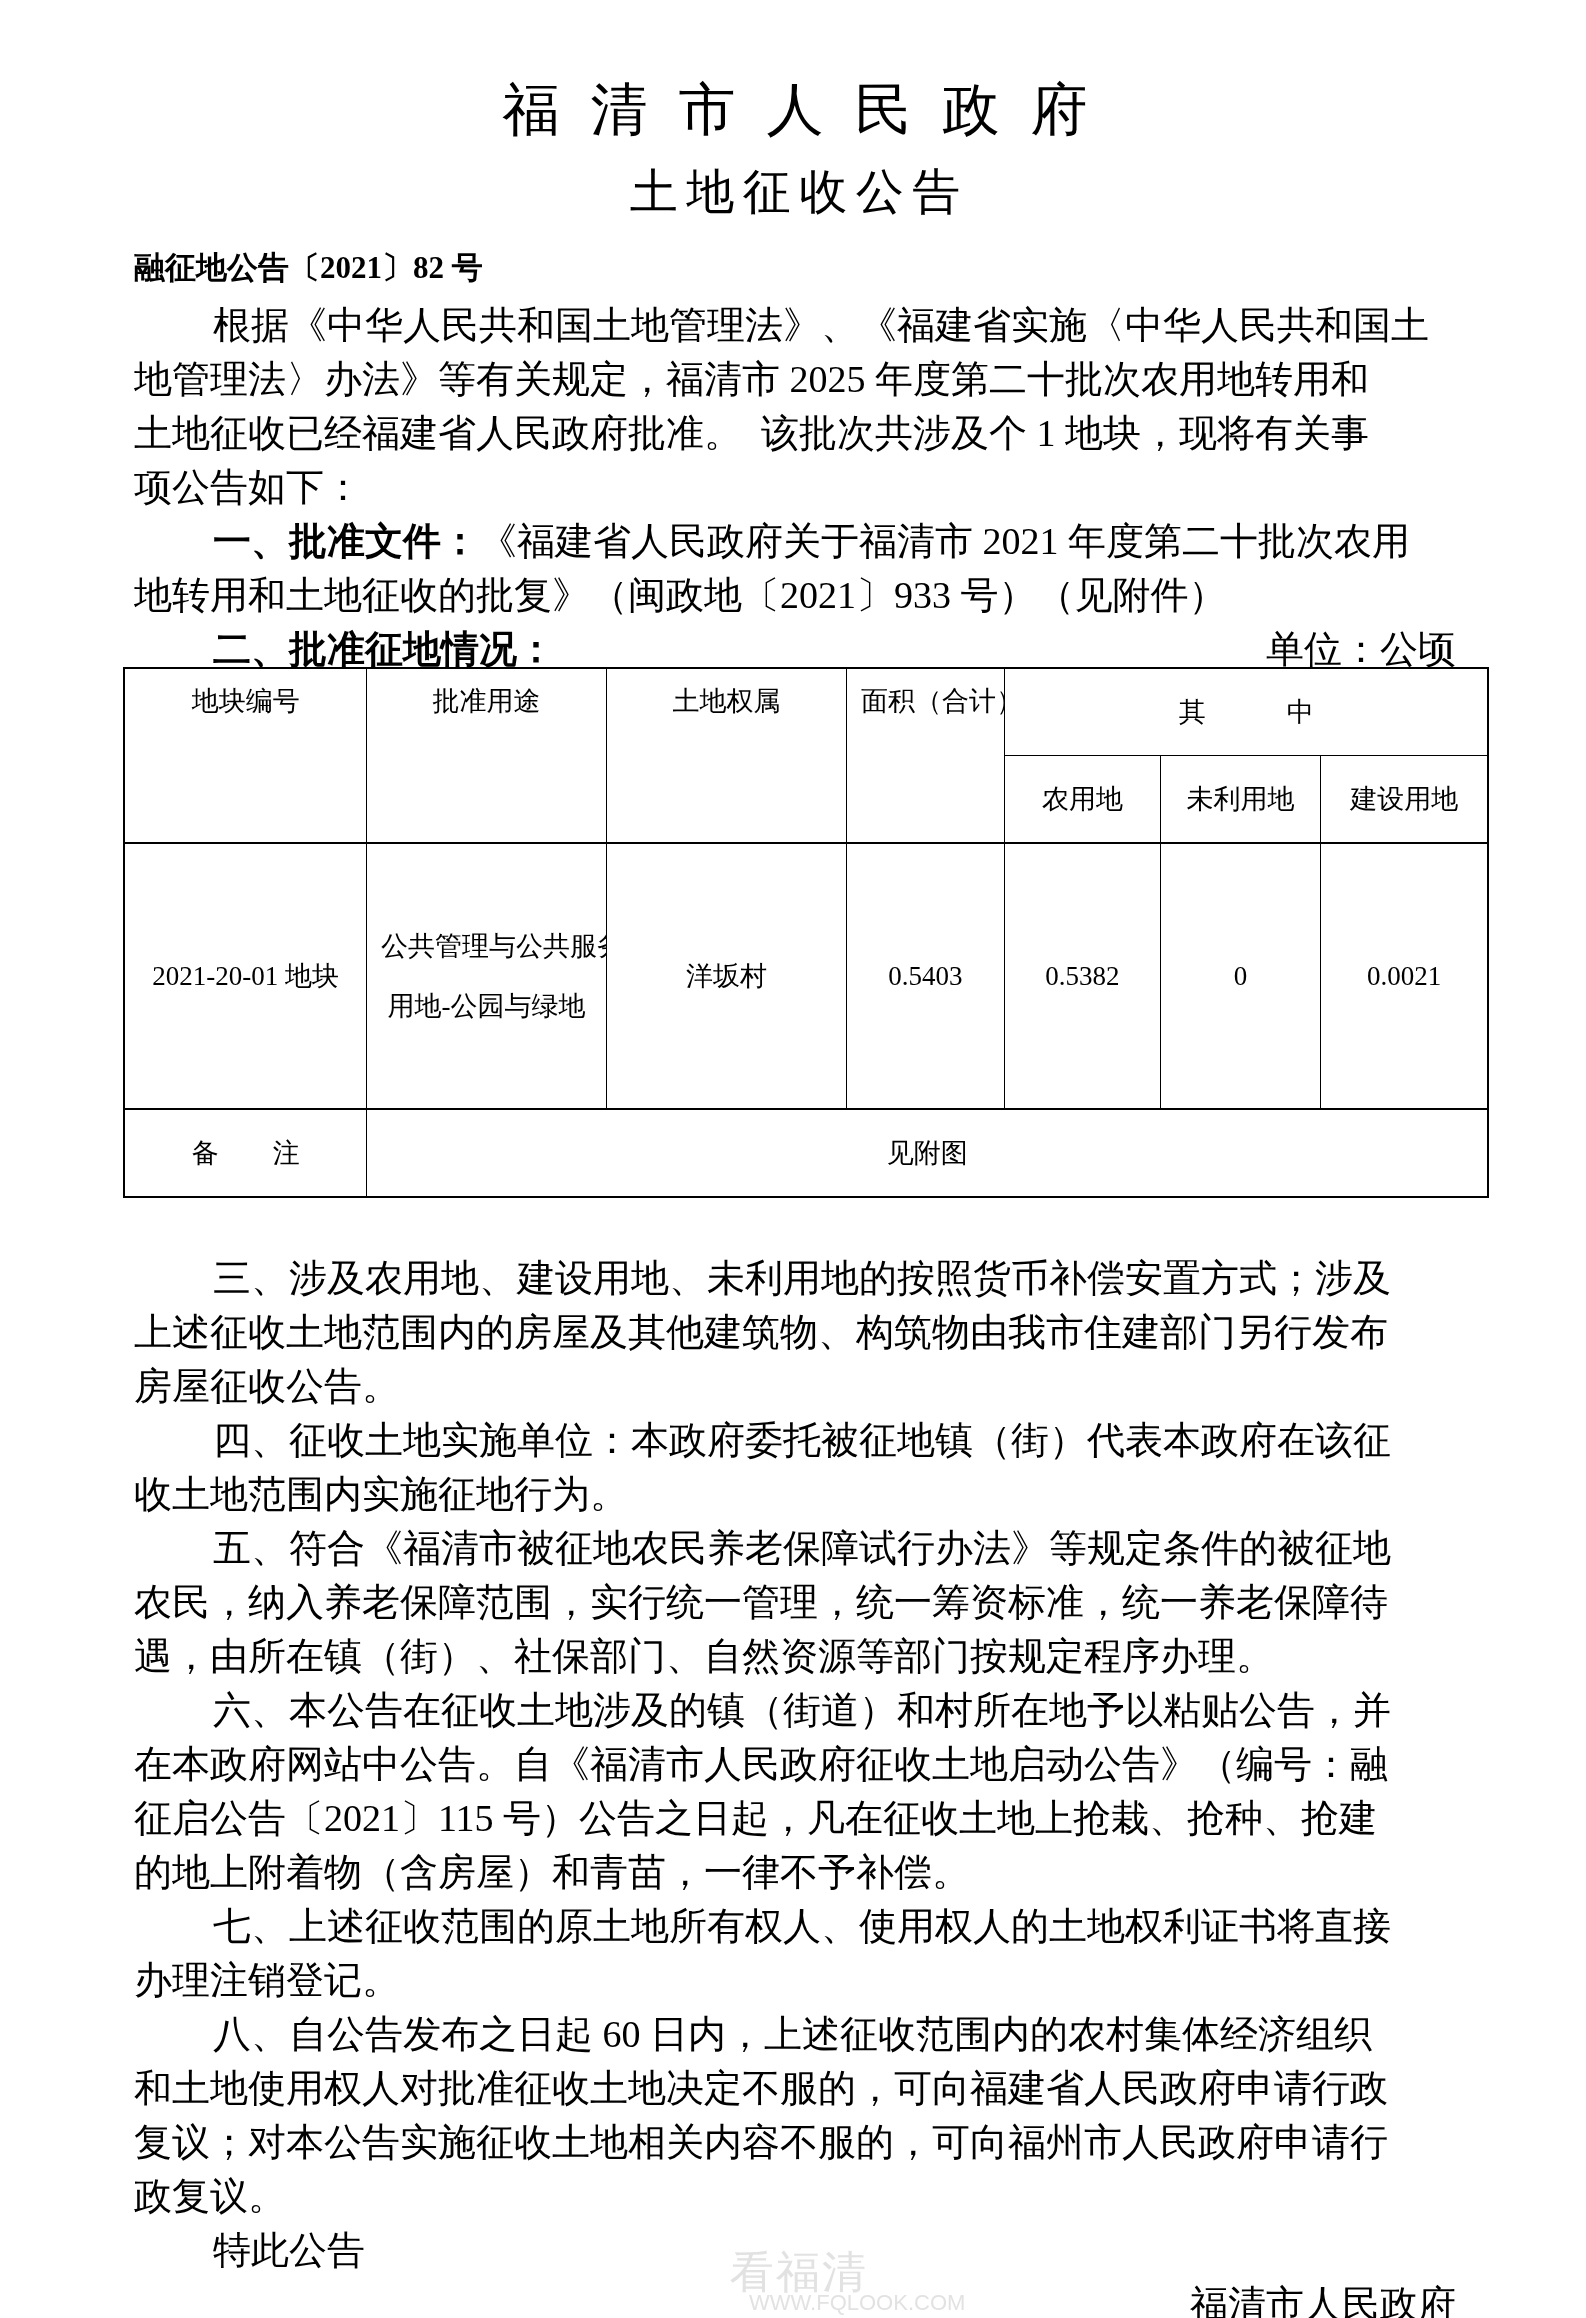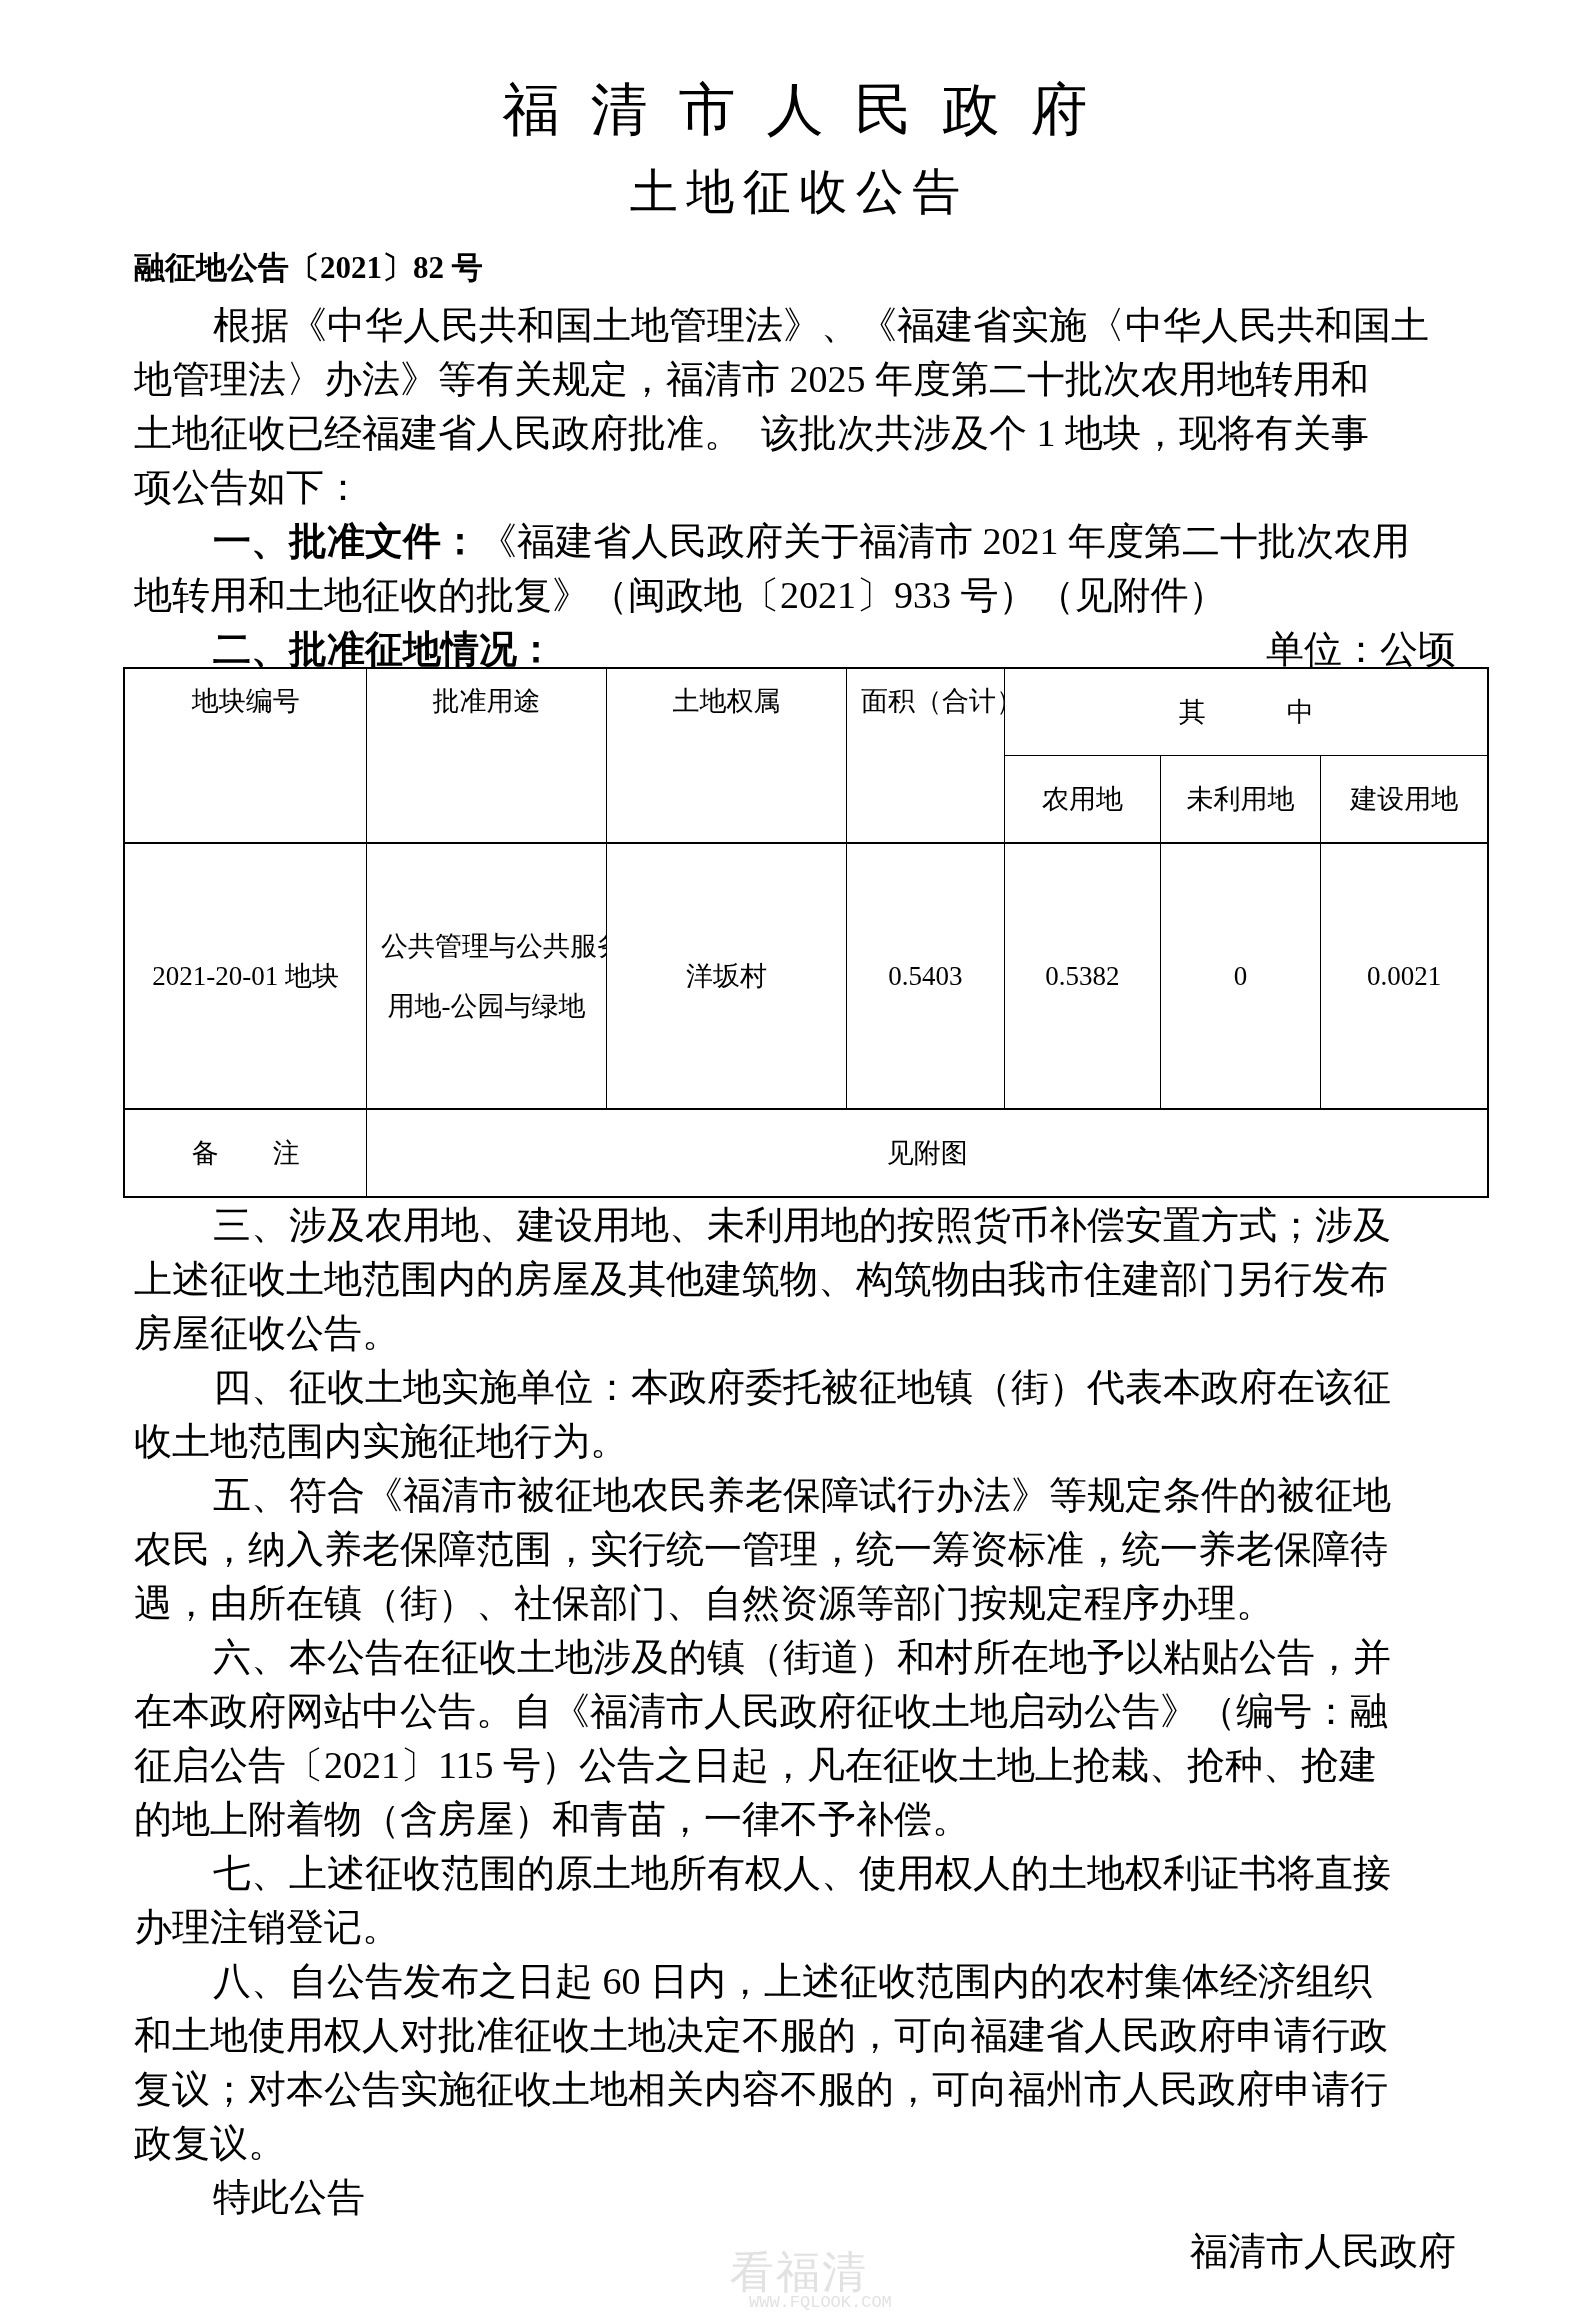--- a/index.html
+++ b/index.html
@@ -78,40 +78,40 @@
   tr.sub  th { height: 58px; }
   tr.data td { height: 112px; border-top: 2.8px solid #000; }
   tr.rem  td { height: 58px; border-top: 2.8px solid #000; }
   td.use-cell .use-wrap {
     display: flex; flex-direction: column; justify-content: space-evenly;
     height: 112px;
     gap: 17px;
   }
   td.remark-value { text-align: left; padding-left: 35px; margin-top: 10px; }
 
-  .after-table { }
+  .after-table { margin-top: 53px; }
   .sig { text-align: right; }
   .watermark {
     position: absolute;
     left: 725px;
     top: 2252px;
     width: 148px;
     text-align: center;
     color: #e2e2e2;
     pointer-events: none;
   }
   .wm-title {
     font-size: 44px;
     line-height: 41px;
     letter-spacing: 2.1px;
     white-space: pre;
   }
   .wm-url {
-    font-family: Liberation Mono, monospace;
-    font-size: 17px;
+    font-family: Liberation Sans, sans-serif;
+    font-size: 22px;
     line-height: 20px;
     white-space: pre;
     margin-left: 24px;
   }
 </style>
 </head>
 <body>
 
 <div class="page">
   <div class="content">

